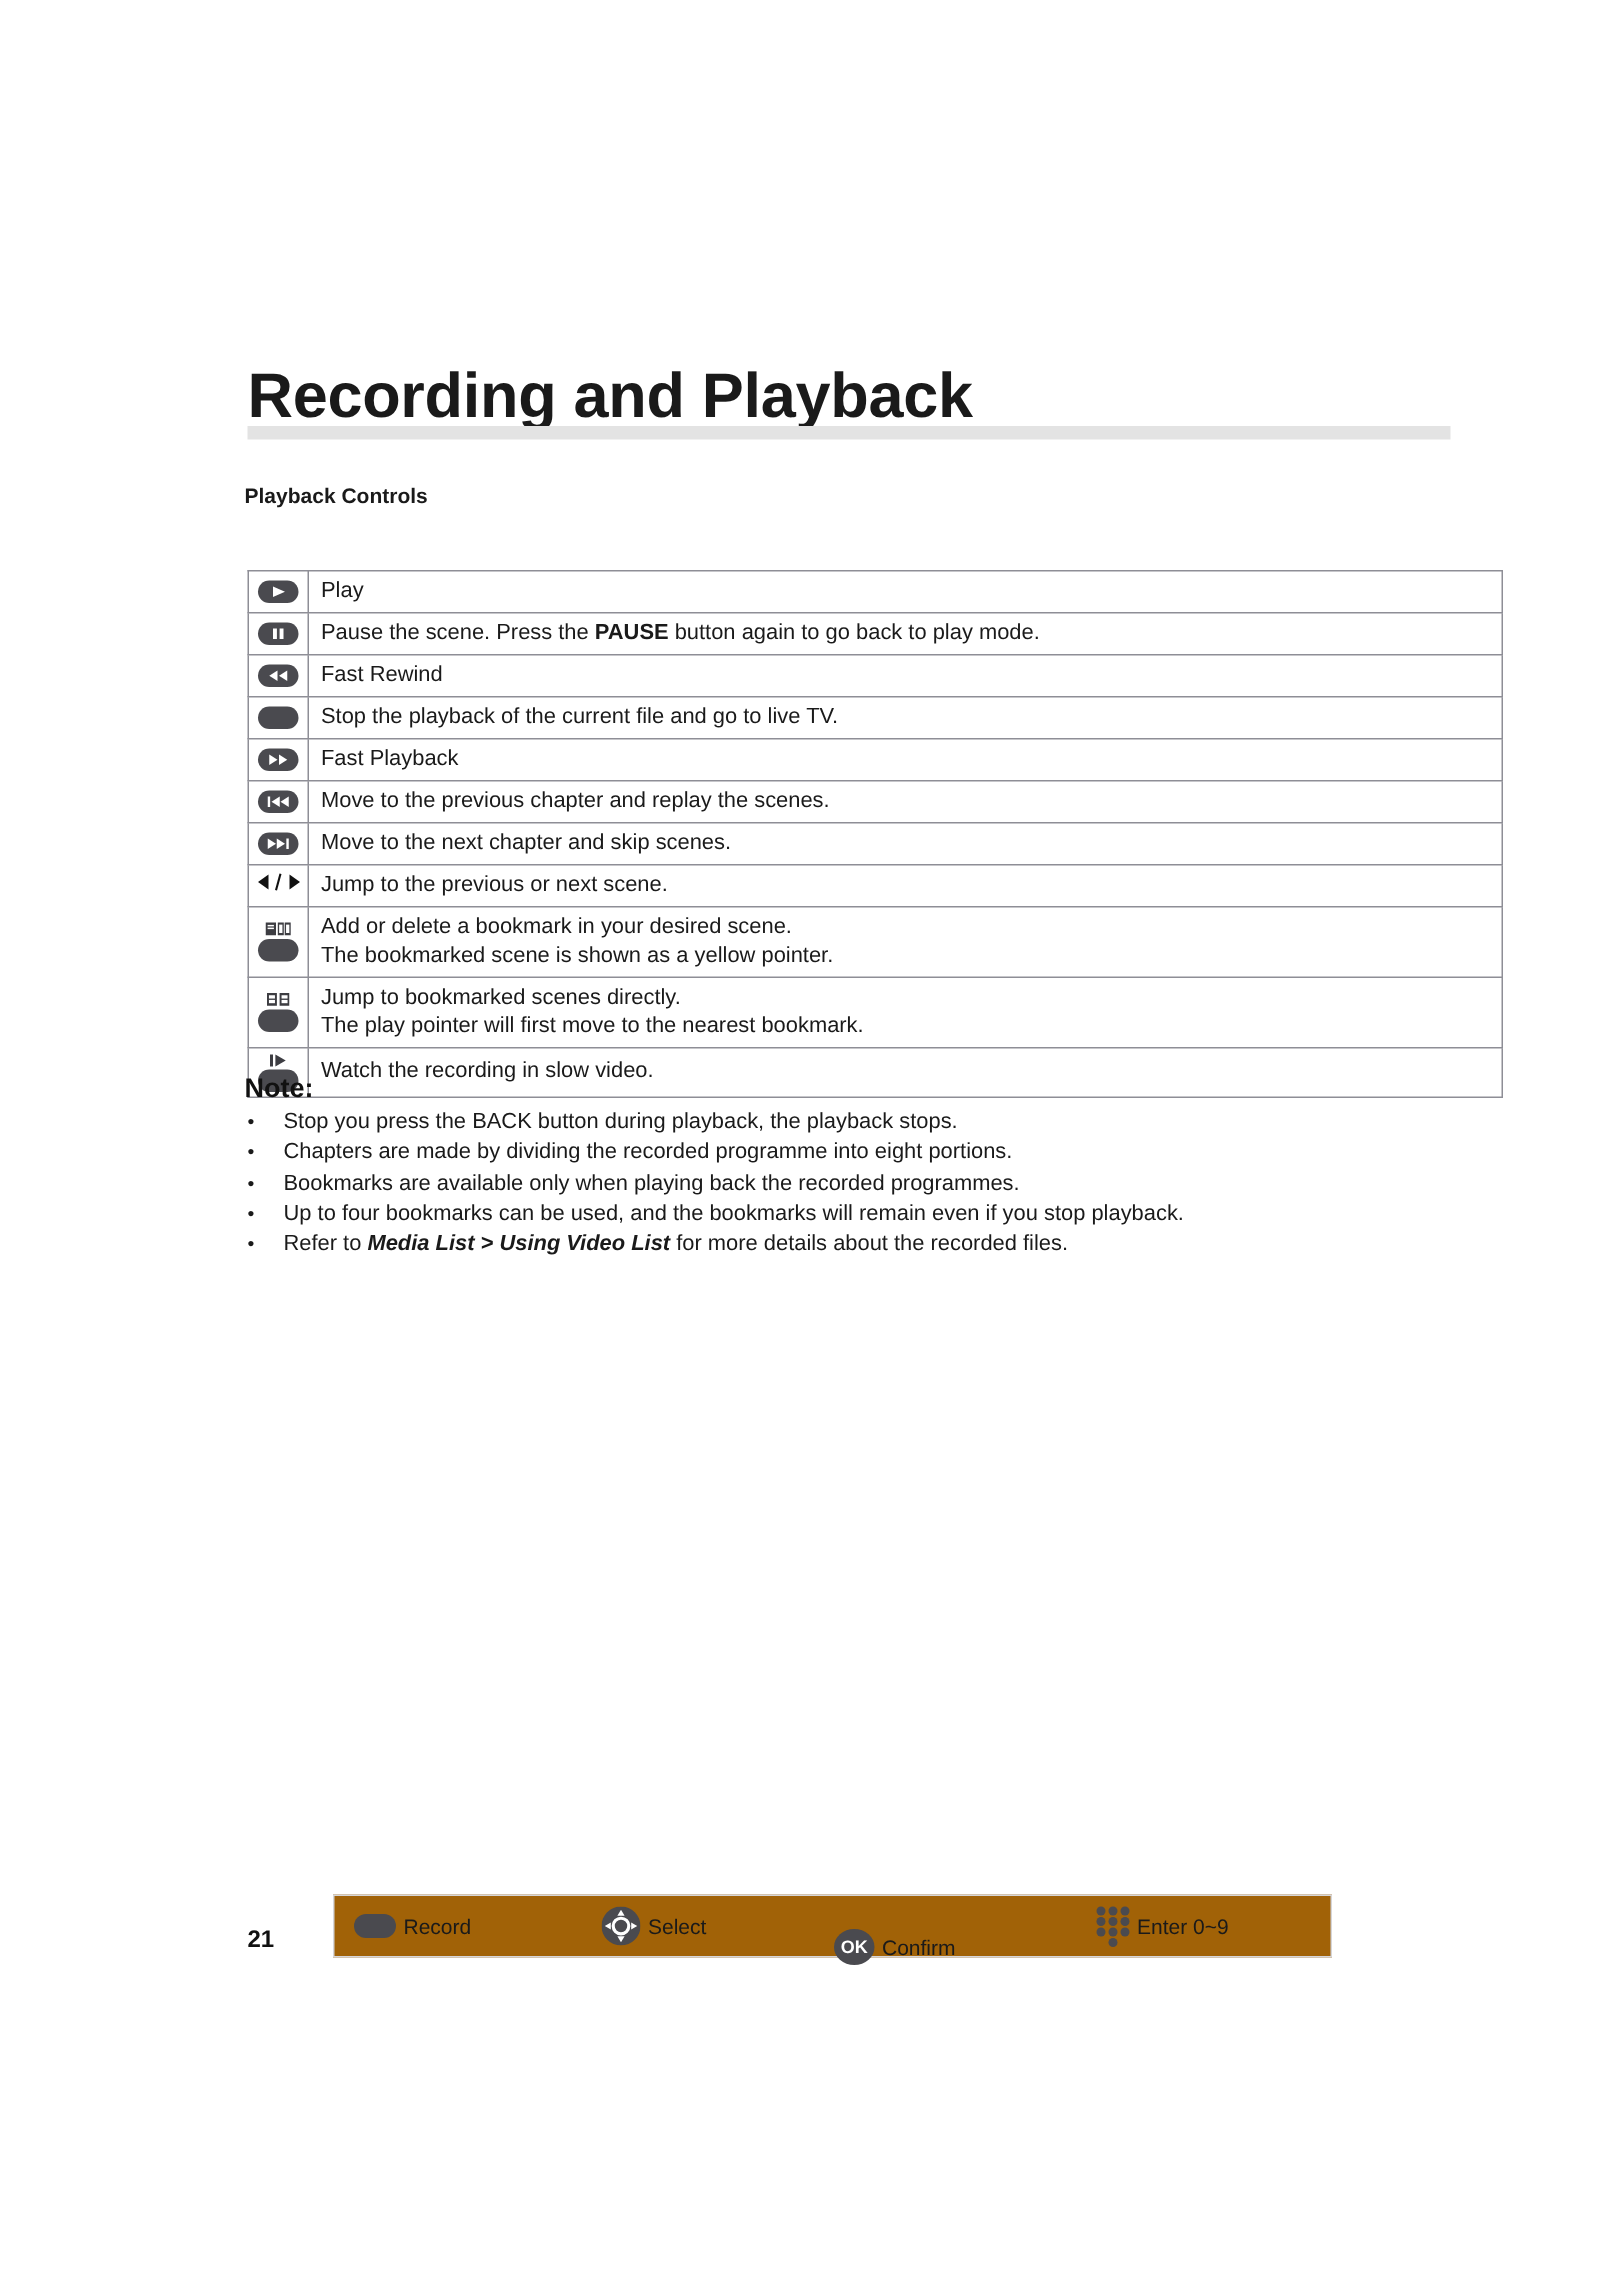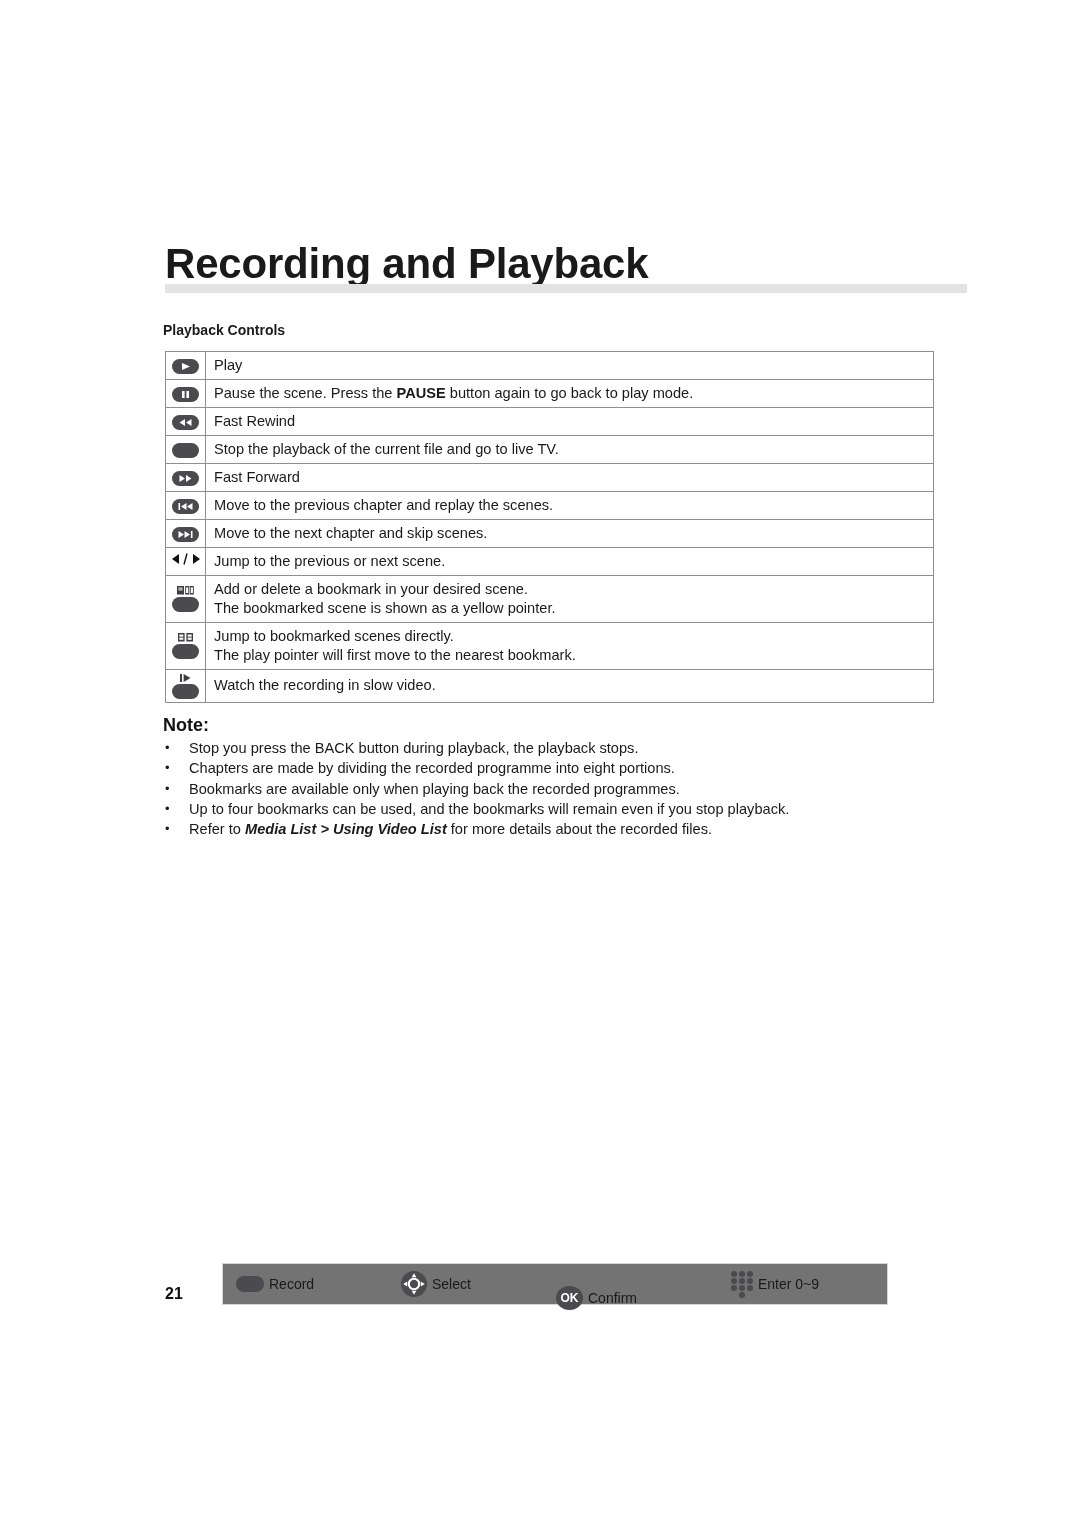--- a/index.html
+++ b/index.html
@@ -48,22 +48,22 @@
     top: 322px;
     font-size: 14px;
     font-weight: bold;
     color: #1a1a1a;
   }
 
   
   .ctrl-table {
     position: absolute;
     left: 165px;
-    top: 351px;
-    width: 769px;
+    top: 380px;
+    width: 837px;
     border-collapse: collapse;
     border: 1px solid #8e8e96;
     table-layout: fixed;
   }
   .ctrl-table td {
     border: 1px solid #8e8e96;
     padding: 0;
     vertical-align: middle;
   }
   .ctrl-table td.icon-cell {
@@ -164,21 +164,21 @@
     font-weight: bold;
     color: #111;
   }
   .footer-bar {
     position: absolute;
     left: 222px;
     top: 1263px;
     width: 666px;
     height: 42px;
     border: 1px solid #d6d6da;
-    background: #737373;
+    background: #a16207;
   }
   .footer-items {
     display: flex;
     align-items: center;
     height: 100%;
     padding-left: 13px;
   }
   .footer-item {
     display: flex;
     align-items: center;
@@ -253,21 +253,21 @@
           <td class="desc-cell">
             <div class="desc-line"><span><span>Stop the playback of the current file and go to live TV.</span></span></div>
           </td>
         </tr>
         <tr class="row-h1">
           <td class="icon-cell"><span><span class="pill"><svg width="27" height="15" viewBox="0 0 27 15">
                   <polygon points="7.5,4 13,7.5 7.5,11" fill="#ffffff"></polygon>
                   <polygon points="14,4 19.5,7.5 14,11" fill="#ffffff"></polygon>
                 </svg></span></span></td>
           <td class="desc-cell">
-            <div class="desc-line"><span><span>Fast Forward</span></span></div>
+            <div class="desc-line"><span><span>Fast Playback</span></span></div>
           </td>
         </tr>
         <tr class="row-h1">
           <td class="icon-cell"><span><span class="pill"><svg width="27" height="15" viewBox="0 0 27 15">
                   <rect x="6.5" y="4" width="1.6" height="7" fill="#ffffff"></rect>
                   <polygon points="14.5,4 14.5,11 9,7.5" fill="#ffffff"></polygon>
                   <polygon points="20.5,4 20.5,11 15,7.5" fill="#ffffff"></polygon>
                 </svg></span></span></td>
           <td class="desc-cell">
             <div class="desc-line"><span><span>Move to the previous chapter and replay the scenes.</span></span></div>

